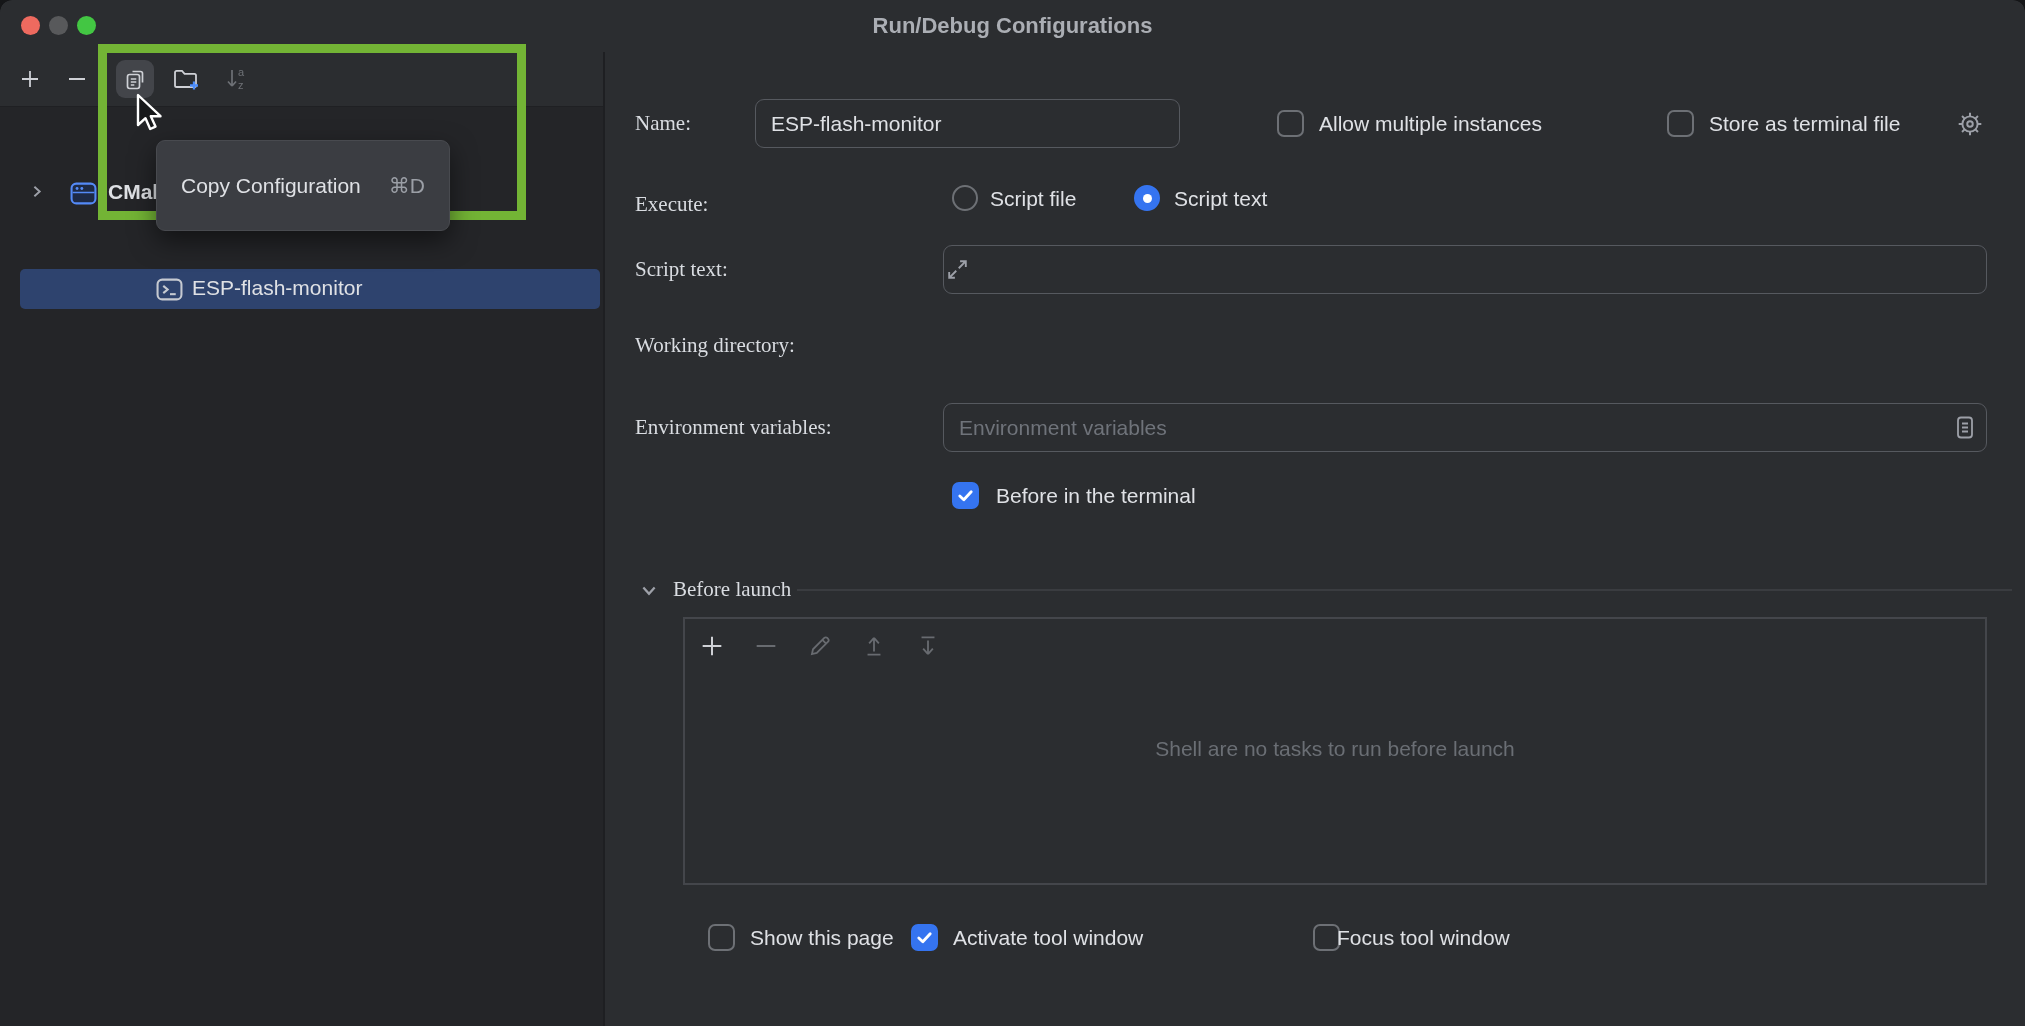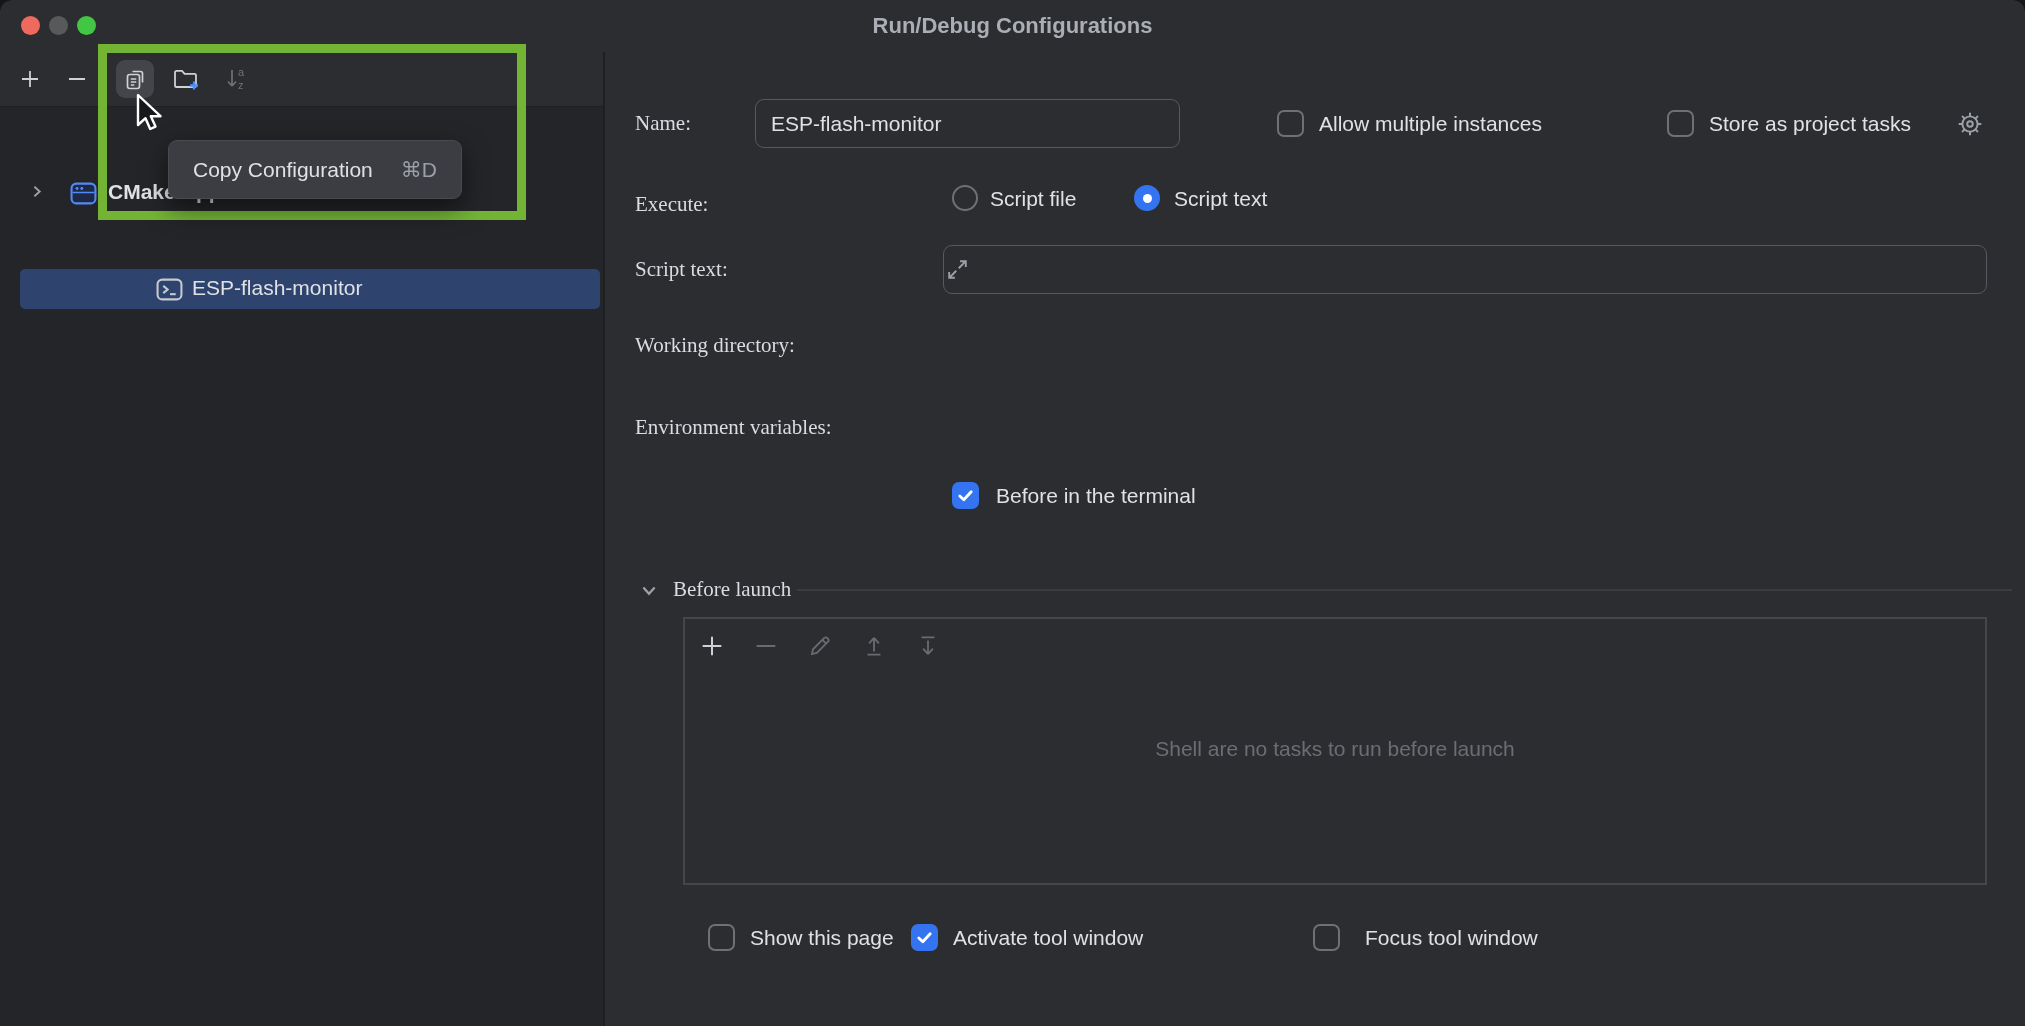--- a/index.html
+++ b/index.html
@@ -21,22 +21,22 @@
   .tree{position:absolute;left:0;top:55px;right:0;bottom:0;background:#242528;}
   .tree-row{position:absolute;left:0;right:0;height:40px;}
   .tree-row .chev{position:absolute;left:28px;top:10px;}
   .tree-row .ticon{position:absolute;left:70px;top:8px;}
   .tree-row .tlabel{position:absolute;left:108px;top:7px;font-weight:700;font-size:21px;color:#dfe1e5;white-space:nowrap;}
   .tree-row.selected .sel-bg{position:absolute;left:20px;right:3px;top:0;bottom:0;background:#2e436e;border-radius:5px;}
   .tree-row.selected .ticon{left:156px;}
   .tree-row.selected .tlabel{left:192px;font-weight:400;}
   
   .green-box{position:absolute;left:98px;top:44px;width:428px;height:176px;border:9px solid #73b435;box-sizing:border-box;z-index:30;}
-  .tooltip{position:absolute;left:168px;top:140px;height:57px;z-index:40;background:#3b3d42;border:1px solid #484a4f;
-    border-radius:9px;display:flex;align-items:center;padding:0 24px;gap:28px;font-size:21px;color:#dfe1e5;
+  .tooltip{position:absolute;left:156px;top:140px;height:57px;z-index:40;background:#3b3d42;border:1px solid #484a4f;
+    border-radius:9px;display:flex;align-items:center;padding:16px 24px;gap:28px;font-size:21px;color:#dfe1e5;
     box-shadow:0 10px 26px rgba(0,0,0,.5);white-space:nowrap;}
   .tooltip .shortcut{color:#9b9fa6;}
   .cursor{position:absolute;left:130px;top:92px;z-index:50;}
   
   .main{position:absolute;left:605px;top:52px;right:0;bottom:0;background:#2b2d30;}
   .flabel{position:absolute;font-size:21px;color:#d9dce1;white-space:nowrap;font-family:Liberation Serif, serif;}
   .field{position:absolute;height:49px;border:1.7px solid #56595f;border-radius:9px;background:#2b2d30;
     display:flex;align-items:center;box-sizing:border-box;}
   .field input{flex:1;min-width:0;background:transparent;border:none;outline:none;color:#dfe1e5;
     font-size:21px;font-family:inherit;padding:0 15px;}
@@ -153,21 +153,21 @@
     <div class="field" style="left:150px;top:47px;width:425px">
       <input value="ESP-flash-monitor" style="">
     </div>
     <span class="cb" style="left:672px;top:58px">
       
     </span>
     <span class="cblabel" style="left:714px;top:60px">Allow multiple instances</span>
     <span class="cb" style="left:1062px;top:58px">
       
     </span>
-    <span class="cblabel" style="left:1104px;top:60px">Store as project tasks</span>
+    <span class="cblabel" style="left:1104px;top:60px">Store as terminal file</span>
     <span class="icon" style="position:absolute;left:1350px;top:57px">
       <svg width="30" height="30" viewBox="0 0 26 26" fill="none" stroke="#9da0a8" stroke-width="1.7">
         <circle cx="13" cy="13" r="6.6"></circle>
           <circle cx="13" cy="13" r="2.4"></circle>
         <path d="M13 3.2v3.2M13 19.6v3.2M3.2 13h3.2M19.6 13h3.2M6.1 6.1l2.2 2.2M17.7 17.7l2.2 2.2M6.1 19.9l2.2-2.2M17.7 8.3l2.2-2.2"></path>
       </svg>
     </span>
 
     <span class="flabel" style="left:30px;top:140px">Execute:</span>
     <span class="radio" style="left:347px;top:133px"></span>
@@ -180,20 +180,29 @@
       <span class="trail-icon icon">
         <svg width="27" height="27" viewBox="0 0 26 26" fill="none" stroke="#9da0a8" stroke-width="1.8">
           <path d="M15.5 5H21v5.5M21 5l-6.8 6.8M10.5 21H5v-5.5M5 21l6.8-6.8"></path>
         </svg>
       </span>
     </div>
 
     <span class="flabel" style="left:30px;top:281px">Working directory:</span>
 
     <span class="flabel" style="left:30px;top:363px">Environment variables:</span>
+    <div class="field" style="left:338px;top:351px;width:1044px">
+      <input placeholder="Environment variables" style="">
+      <span class="trail-icon icon">
+        <svg width="24" height="27" viewBox="0 0 24 26" fill="none" stroke="#9da0a8" stroke-width="1.8">
+          <rect x="5" y="3" width="14" height="20" rx="3"></rect>
+          <path d="M9 9h6M9 13h6M9 17h6"></path>
+        </svg>
+      </span>
+    </div>
 
     <span class="cb checked" style="left:347px;top:430px">
       <svg width="19" height="19" viewBox="0 0 20 20" fill="none">
           <path d="M4 10.5l4.2 4L16 6" stroke="#fff" stroke-width="3" stroke-linecap="round" stroke-linejoin="round"></path>
         </svg>
     </span>
     <span class="cblabel" style="left:391px;top:432px">Before in the terminal</span>
 
     <span class="icon" style="position:absolute;left:34px;top:528px">
       <svg width="20" height="20" viewBox="0 0 16 16" fill="none">
@@ -249,21 +258,21 @@
     <span class="cblabel" style="left:145px;top:874px">Show this page</span>
     <span class="cb checked" style="left:306px;top:872px">
       <svg width="19" height="19" viewBox="0 0 20 20" fill="none">
           <path d="M4 10.5l4.2 4L16 6" stroke="#fff" stroke-width="3" stroke-linecap="round" stroke-linejoin="round"></path>
         </svg>
     </span>
     <span class="cblabel" style="left:348px;top:874px">Activate tool window</span>
     <span class="cb" style="left:708px;top:872px">
       
     </span>
-    <span class="cblabel" style="left:760px;top:874px">Focus tool window</span>
+    <span class="cblabel" style="left:732px;top:874px">Focus tool window</span>
   </div>
 
   <div class="green-box"></div>
 
   <div class="tooltip">
     <span>Copy Configuration</span>
     <span class="shortcut">⌘D</span>
   </div>
 
   <span class="cursor icon">

